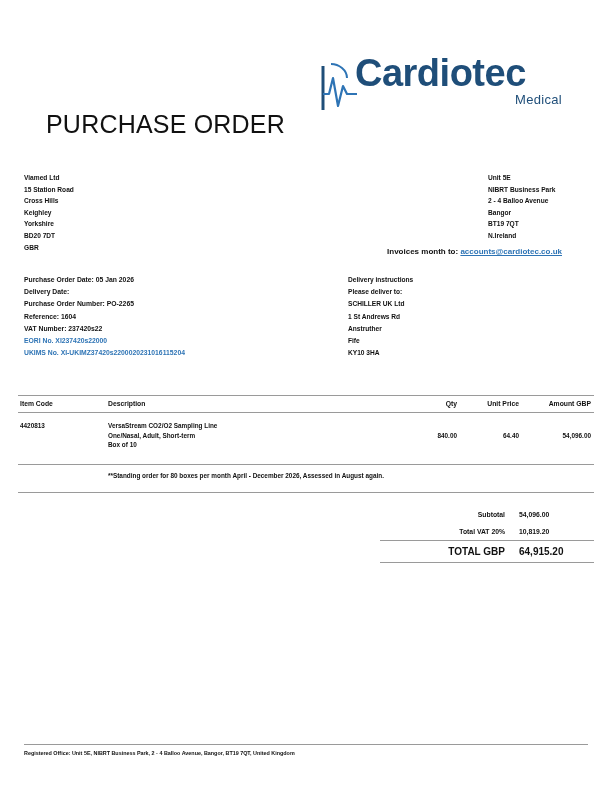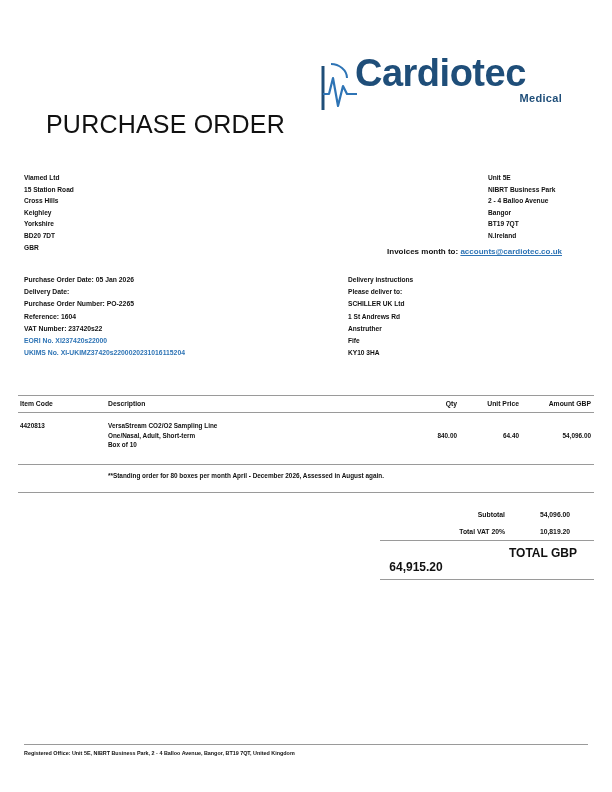--- a/index.html
+++ b/index.html
@@ -45,22 +45,22 @@
     font-weight: bold;
     color: #1f4e79;
     letter-spacing: -0.5px;
     line-height: 42px;
     white-space: nowrap;
   }
   .logo-sub {
     position: absolute;
     right: 0;
     top: 40px;
-    font-size: 11px;
-    font-weight: bold;
+    font-size: 13px;
+    font-weight: normal;
     color: #1f4e79;
     letter-spacing: 0.3px;
   }
 
   
   .po-title {
     position: absolute;
     left: 24px;
     top: 110px;
     font-size: 25px;
@@ -183,26 +183,25 @@
     font-size: 6.8px;
     font-weight: bold;
     color: #111111;
   }
   .totals-row {
     display: flex;
     justify-content: space-between;
     padding: 5px 3px 5px 0;
   }
   .totals-row .label { text-align: right; flex: 1; padding-right: 14px;}
-  .totals-row .value { width: 72px; text-align: center; }
+  .totals-row .value { width: 72px; text-align: left; }
   .totals-final {
     border-top: 1px solid #9a9a9a;
     border-bottom: 1px solid #9a9a9a;
-    font-size: 12px;
-    flex-direction: column;
+    font-size: 10px;
   }
 
   
   .footer-rule {
     position: absolute;
     left: 24px;
     top: 744px;
     width: 564px;
     height: 1px;
     background: #9a9a9a;

